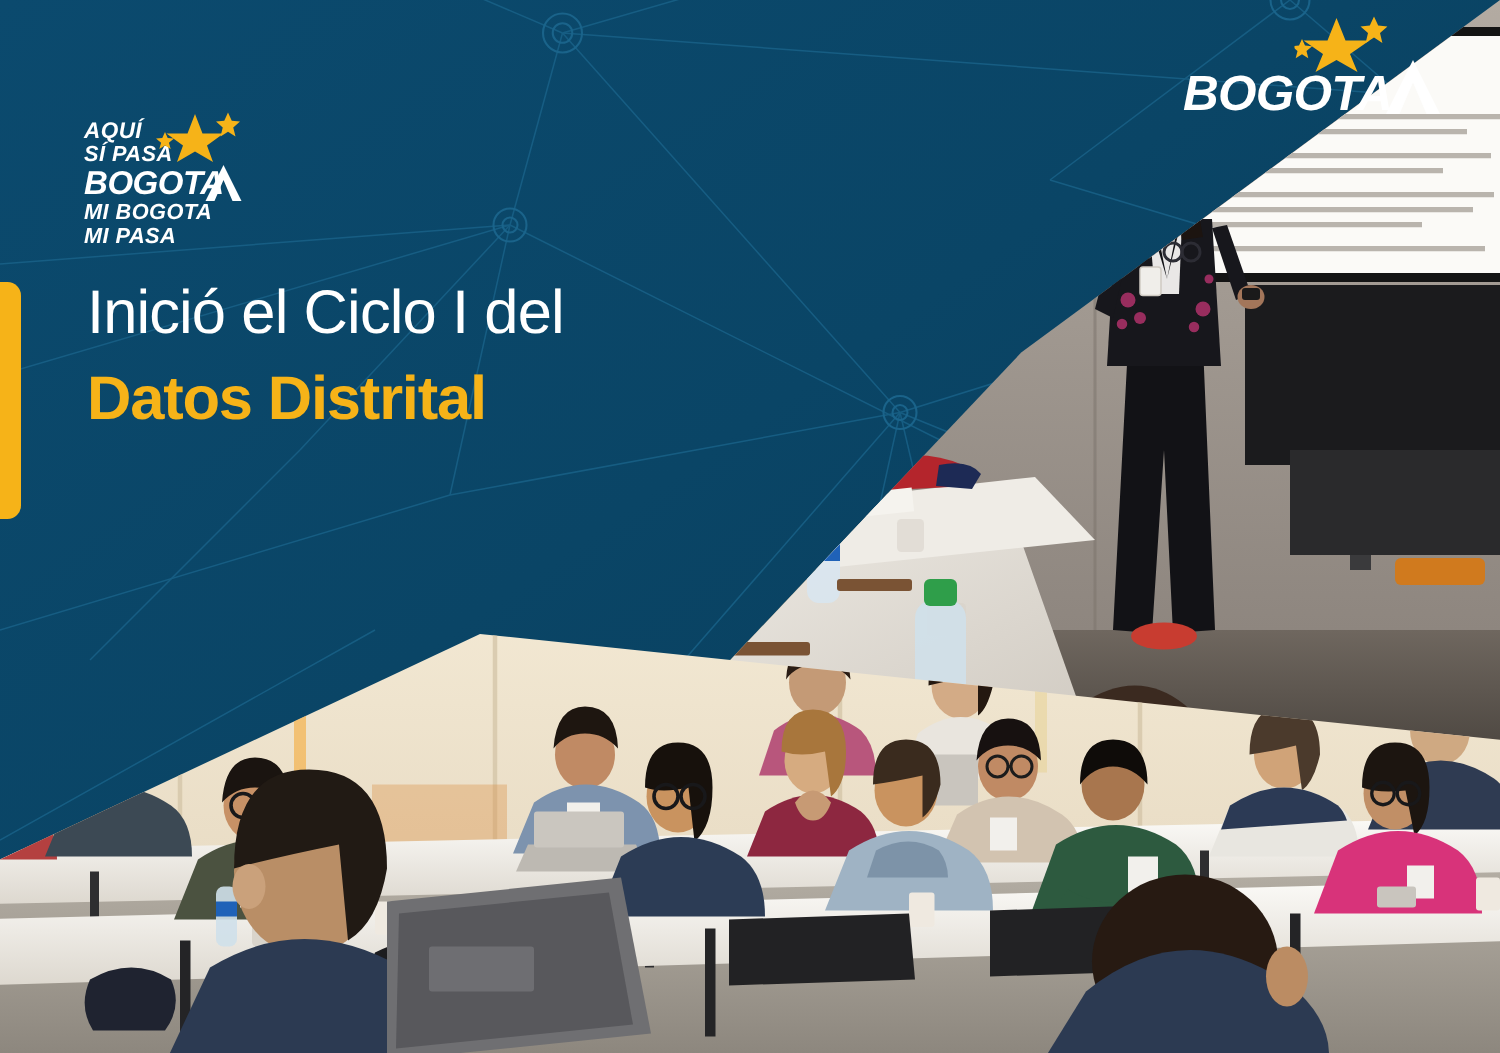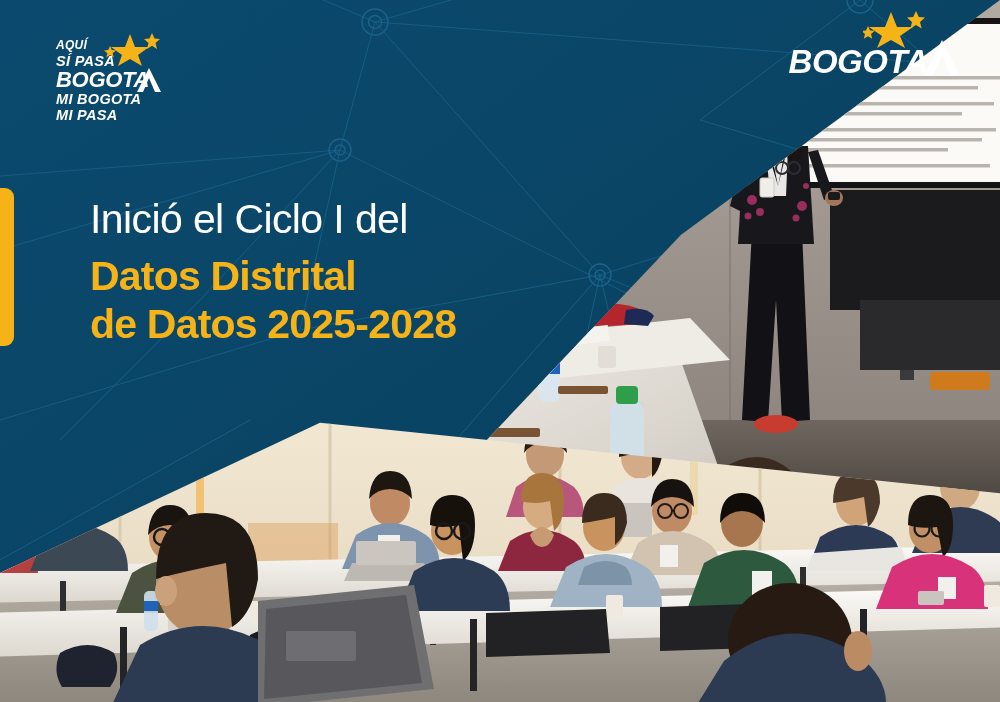--- a/index.html
+++ b/index.html
@@ -28,36 +28,36 @@
   }
   .photo svg { display:block; width:100%; height:100%; }
 
   
   #accent-bar {
     position:absolute; left:-12px; top:188px; width:26px; height:158px;
     background:#F6B318; border-radius:0 9px 9px 0; z-index:6;
   }
 
   
-  #headline { position:absolute; left:58px; top:194px; z-index:7;margin-left:32px; }
+  #headline { position:absolute; left:58px; top:183px; z-index:7; }
   #headline .line1 {
     color:#ffffff; font-size:41px; font-weight:400; letter-spacing:-0.6px;
     line-height:1.22; white-space:nowrap;
   }
   #headline .line2, #headline .line3 {
     color:#F6B318; font-size:41px; font-weight:700; letter-spacing:-0.8px;
     line-height:1.18; white-space:nowrap;
   }
   #headline .line2 { margin-top:8px; }
 
   
   #logo-aqui { position:absolute; left:56px; top:38px; z-index:8; }
   #logo-bogota { position:absolute; right:38px; top:38px; z-index:8; }
   .logo-txt { color:#fff; font-weight:700; font-style:italic; letter-spacing:0.3px; }
-  #logo-aqui .l1 { font-size:12px; line-height:15px; }
+  #logo-aqui .l1 { font-size:15px; line-height:15px;margin-top:42px; }
   #logo-aqui .l2 { font-size:14.5px; line-height:16px; }
   #logo-aqui .l3 { font-size:22px; line-height:22px; letter-spacing:-0.3px; }
   #logo-aqui .l4 { font-size:14.5px; line-height:16px; }
   #logo-aqui .l5 { font-size:14.5px; line-height:16px; }
   .logo-wrap { position:relative; }
   .stars { position:absolute; }
 </style>
 </head>
 <body>
 
@@ -431,21 +431,20 @@
         <ellipse cx="858" cy="256" rx="14" ry="20" fill="#bb8c63"></ellipse>
       </g>
     </svg>
   </div>
 
   <div id="accent-bar"></div>
 
   <div id="headline">
     <div class="line1">Inició el Ciclo I del</div>
     <div class="line2">Datos Distrital</div>
-    <div class="line3">de Datos 2025-2028</div>
   </div>
 
   <div id="logo-aqui">
     <div class="logo-wrap">
       <svg class="stars" style="left:48px; top:-6px;" width="56" height="34" viewBox="0 0 56 34">
         <polygon points="26,2 31,15 45,15 34,23 38,34 26,27 14,34 18,23 7,15 21,15" fill="#F6B318"></polygon>
         <polygon points="48,1 50.5,6.5 56,7 51.5,11 53,17 48,13.8 43,17 44.5,11 40,7 45.5,6.5" fill="#F6B318"></polygon>
         <polygon points="6,14 7.8,18 12,18.4 8.6,21.2 9.8,25.4 6,23 2.2,25.4 3.4,21.2 0,18.4 4.2,18" fill="#F6B318"></polygon>
       </svg>
       <div class="logo-txt l1">AQUÍ</div>

